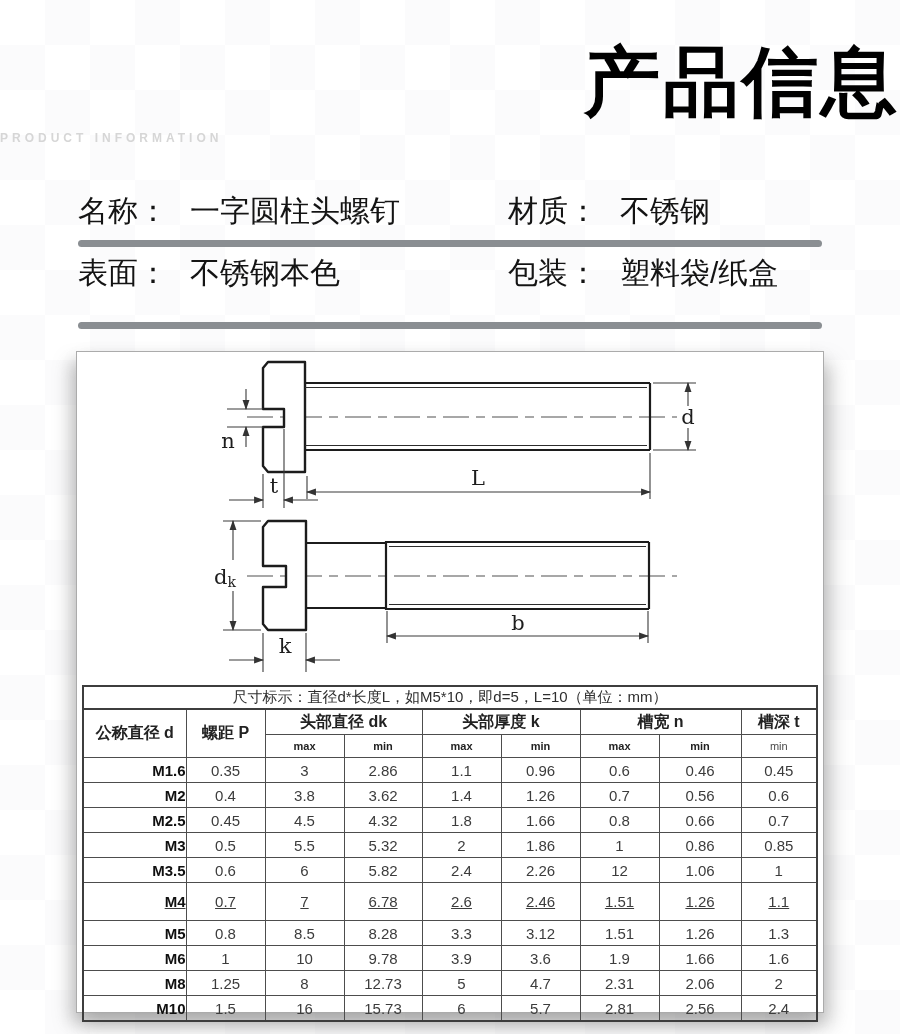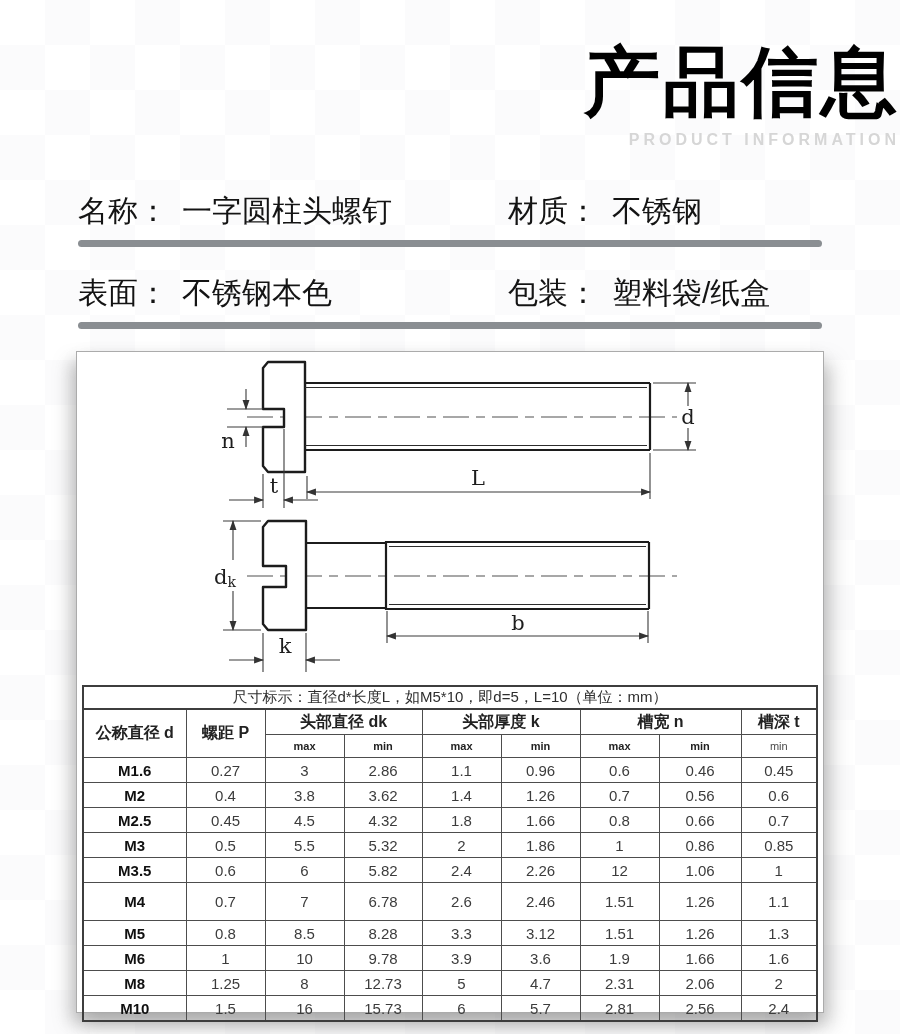--- a/index.html
+++ b/index.html
@@ -10,51 +10,51 @@
       linear-gradient(45deg,#fbfbfc 25%,transparent 25%,transparent 75%,#fbfbfc 75%),
       linear-gradient(45deg,#fbfbfc 25%,transparent 25%,transparent 75%,#fbfbfc 75%);
     background-position:0 0,45px 45px;
     background-size:90px 90px;
   }
   .title{
     position:absolute;top:38px;left:0;width:100%;text-align:right;
     font-size:76px;line-height:88px;font-weight:900;color:#000;letter-spacing:3px;
   }
   .subtitle{
-    position:absolute;top:131px;left:0;width:100%;text-align:right;
-    font-size:16px;font-weight:600;letter-spacing:4px;color:#d6d6d6;
+    position:absolute;top:131px;left:0;width:100%;text-align:left;
+    font-size:12px;font-weight:600;letter-spacing:4px;color:#d6d6d6;
   }
   .spec-row{position:absolute;left:78px;width:744px;height:36px;font-size:30px;color:#141414;font-weight:500;}
   .spec-pair{position:absolute;top:0;white-space:nowrap;}
   .spec-pair.left{left:0;}
   .spec-pair.right{left:430px;}
   .spec-label{color:#141414;}
-  .spec-value{color:#141414;margin-left:14px;}
+  .spec-value{color:#141414;margin-left:22px;}
   .row1{top:191px;}
-  .row2{top:273px;}
+  .row2{top:253px;}
   .divider{position:absolute;left:78px;width:744px;height:7px;background:#8a8e92;border-radius:4px;}
   .div1{top:240px;}
   .div2{top:322px;}
   .panel{
     position:absolute;left:76px;top:351px;width:746px;height:660px;background:#fff;
     border:1px solid #ababab;
     box-shadow:-6px 10px 16px rgba(115,115,115,.38), 7px 12px 18px rgba(115,115,115,.38);
   }
   .diagram{position:absolute;left:0;top:0;}
   .dim-label{font-family:"DejaVu Serif",serif;font-size:21px;fill:#1d1d1d;}
   .size-table{
     position:absolute;left:5px;top:333px;width:734px;border-collapse:collapse;table-layout:fixed;
     font-size:15px;color:#3c3c3c;border:2px solid #3d3d3d;
   }
   .size-table td,.size-table th{border:1px solid #4d4d4d;text-align:center;vertical-align:middle;padding:0;height:24px;}
   .size-table .caption-row td{height:21px;font-size:15px;color:#2e2e2e;border-bottom:2px solid #3d3d3d;}
   .size-table th{font-weight:bold;color:#222;font-size:16px;}
   .size-table .subhead th{font-size:11px;height:22px;}
   .size-table .subhead th.light{font-weight:normal;color:#4a4a4a;}
-  .size-table td.col-size{font-weight:bold;color:#101010;}
+  .size-table td.col-size{font-weight:bold;color:#101010;text-align:right;}
 </style>
 </head>
 <body>
 
 <div class="page">
 
   <div class="title">产品信息</div>
   <div class="subtitle">PRODUCT INFORMATION</div>
 
   <div class="spec-row row1">
@@ -214,21 +214,21 @@
           <th>max</th>
           <th>min</th>
           <th>max</th>
           <th>min</th>
           <th class="light">min</th>
         </tr>
       </tbody>
       <tbody>
           <tr style="height: 25px;">
             <td class="col-size">M1.6</td>
-            <td>0.27</td>
+            <td>0.35</td>
             <td>3</td>
             <td>2.86</td>
             <td>1.1</td>
             <td>0.96</td>
             <td>0.6</td>
             <td>0.46</td>
             <td>0.45</td>
           </tr>
           <tr style="height: 16px;">
             <td class="col-size">M2</td>
@@ -267,21 +267,21 @@
             <td class="col-size">M3.5</td>
             <td>0.6</td>
             <td>6</td>
             <td>5.82</td>
             <td>2.4</td>
             <td>2.26</td>
             <td>12</td>
             <td>1.06</td>
             <td>1</td>
           </tr>
-          <tr style="height: 38px;">
+          <tr style="height: 38px; text-decoration: underline;">
             <td class="col-size">M4</td>
             <td>0.7</td>
             <td>7</td>
             <td>6.78</td>
             <td>2.6</td>
             <td>2.46</td>
             <td>1.51</td>
             <td>1.26</td>
             <td>1.1</td>
           </tr>

